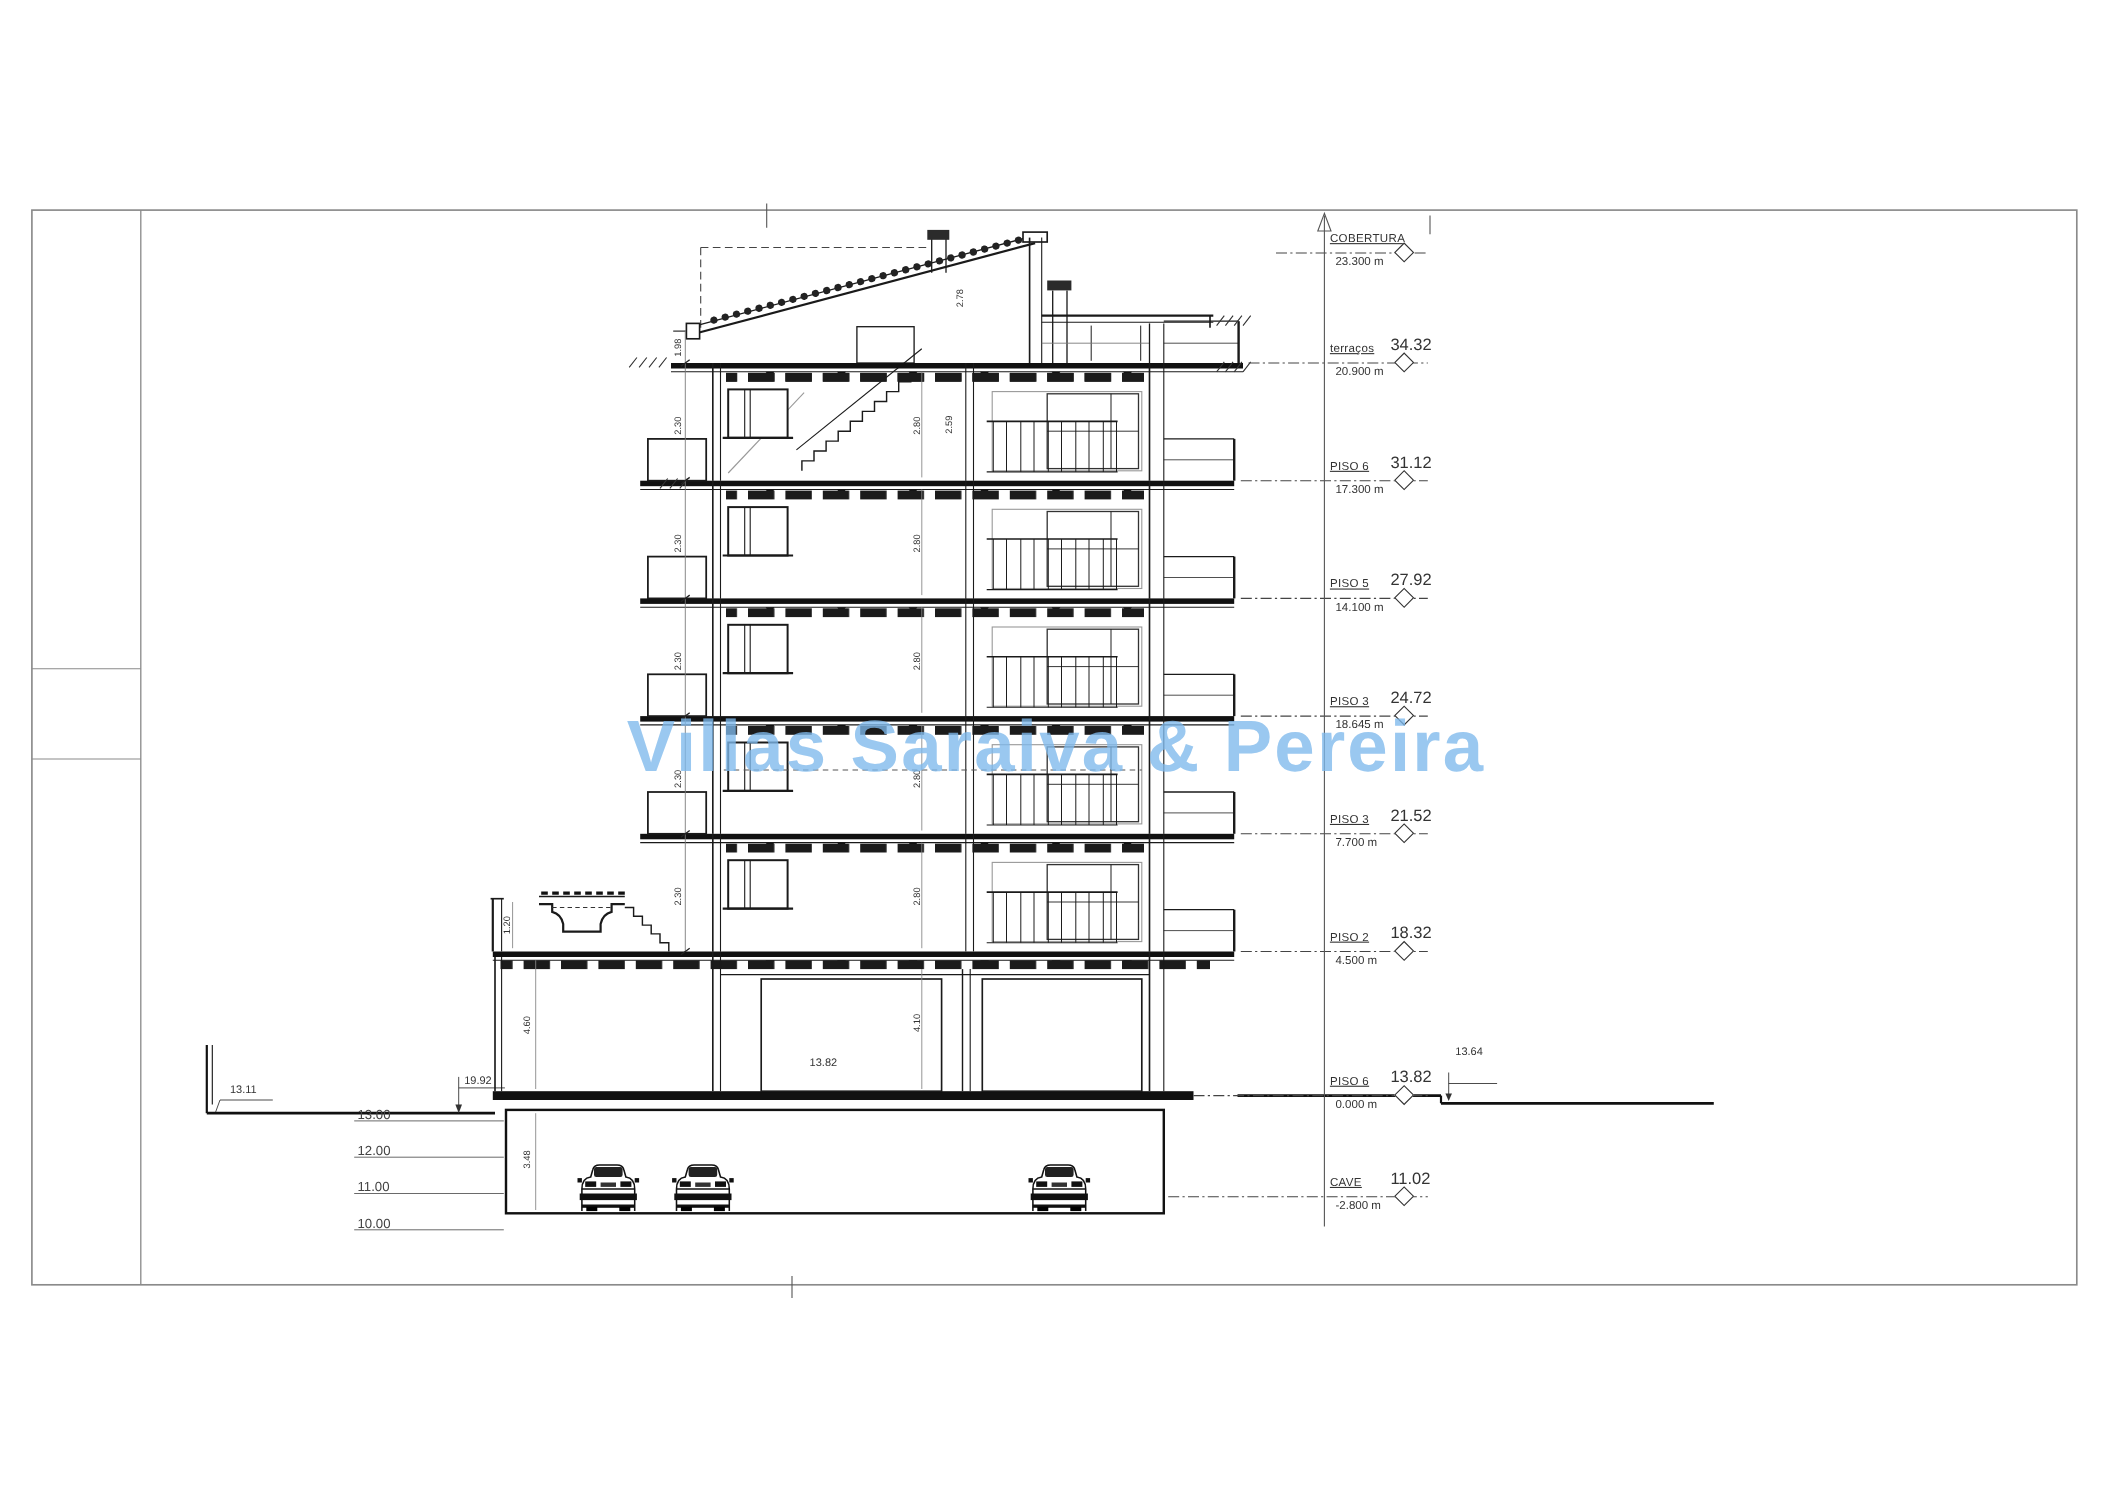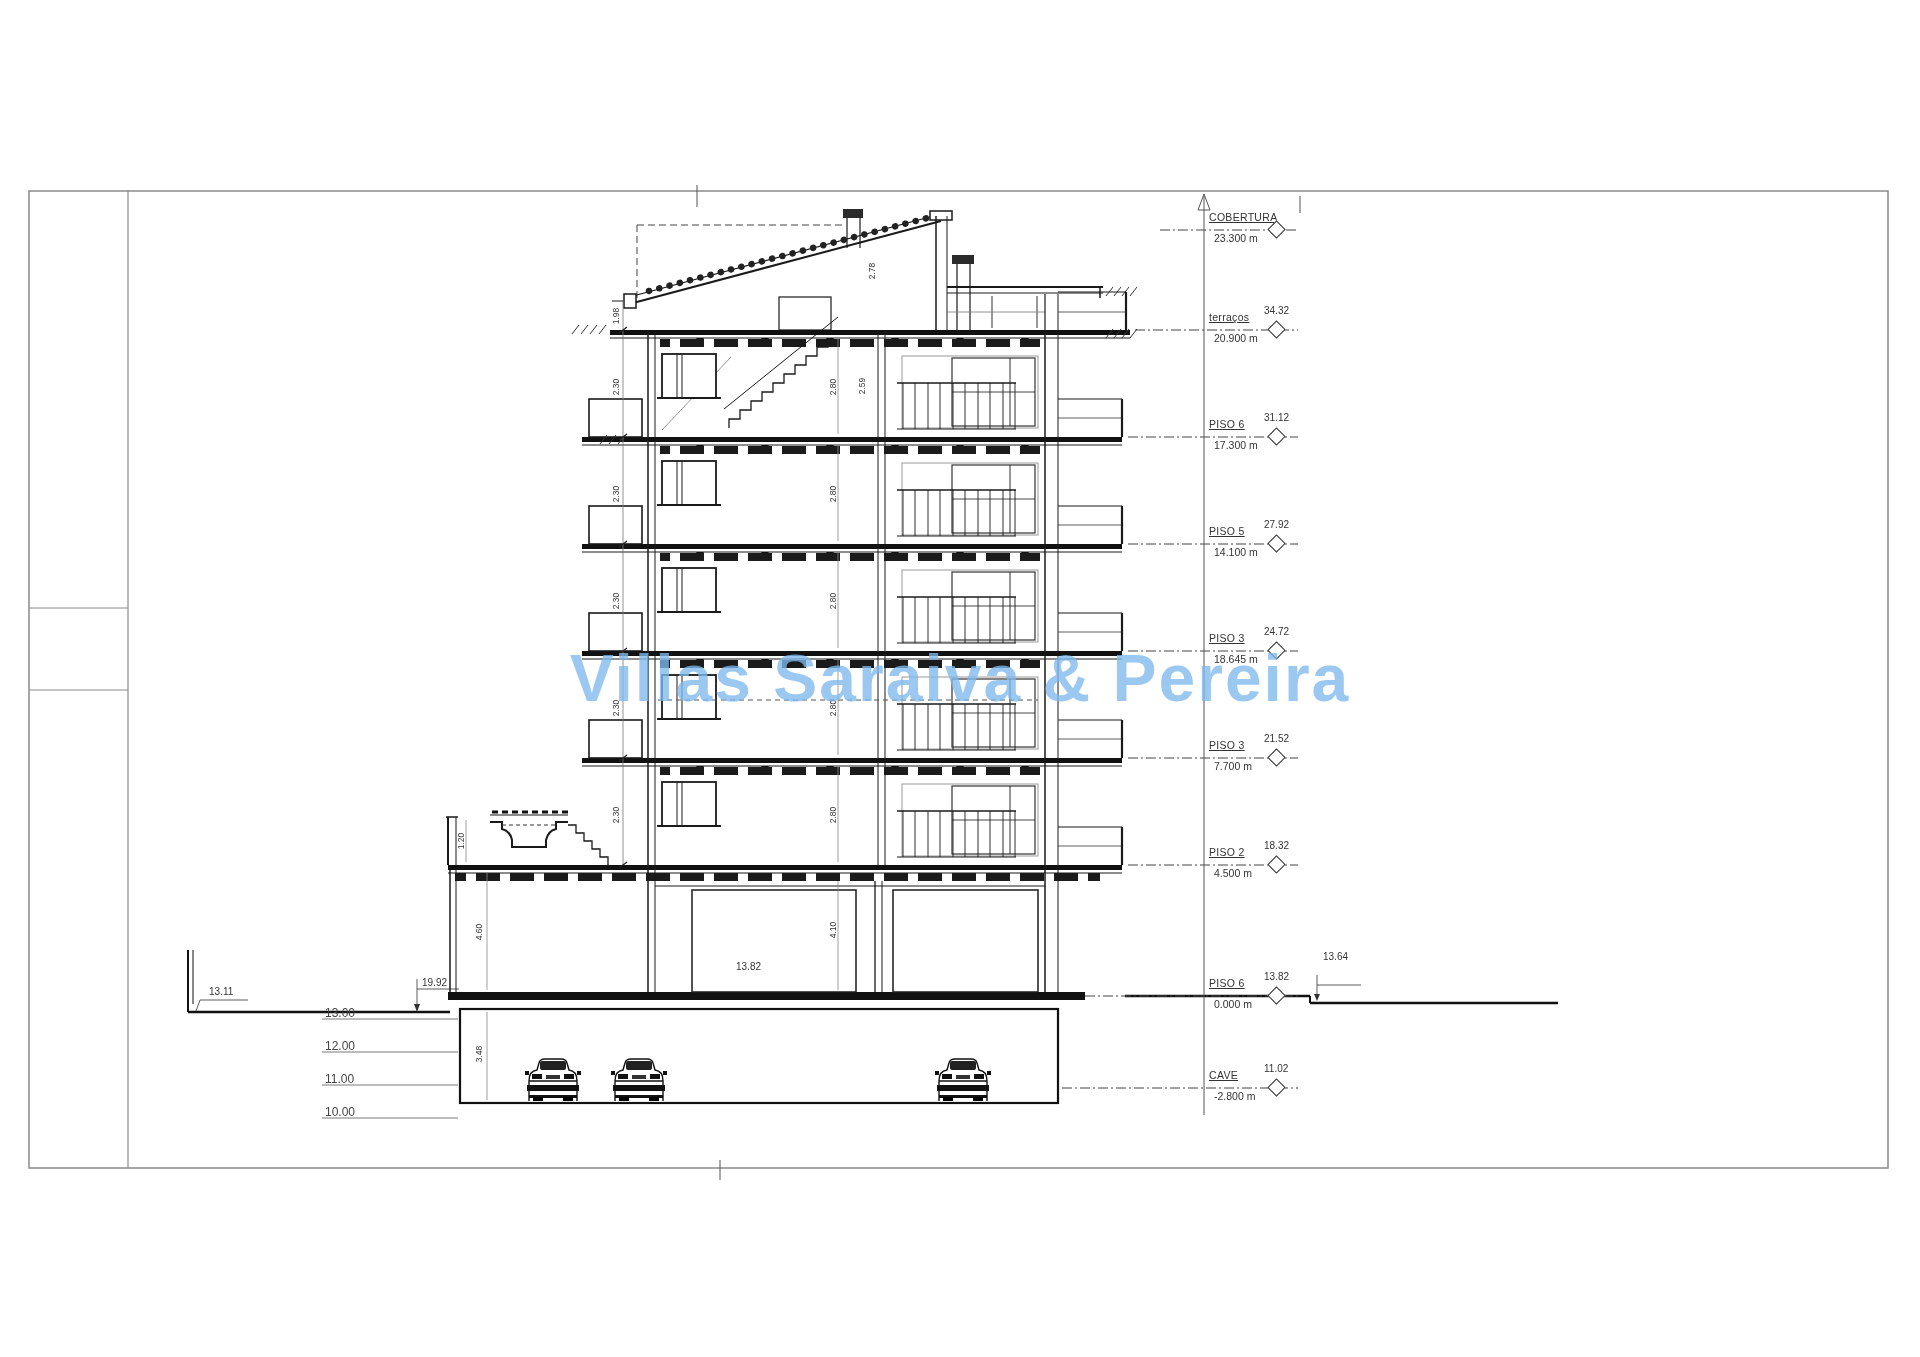--- a/index.html
+++ b/index.html
@@ -2,21 +2,21 @@
 <html><head>
 <meta charset="utf-8">
 <style>
   html,body{margin:0;padding:0;background:#fff;}
   #sheet{position:relative;width:1920px;height:1357px;background:#fff;overflow:hidden;
          font-family:"Liberation Sans",sans-serif;color:#2a2a2a;}
   #linework{position:absolute;left:0;top:0;}
   .level-marker{position:absolute;left:1206px;width:180px;height:46px;font-size:10.5px;color:#333;}
   .lvl-label{position:absolute;left:3px;top:3px;white-space:nowrap;letter-spacing:.3px;text-decoration:underline;}
   .lvl-elev{position:absolute;left:8px;top:24px;white-space:nowrap;}
-  .lvl-abs{position:absolute;left:58px;top:-3px;font-size:10px;}
+  .lvl-abs{position:absolute;left:58px;top:-3px;font-size:15px;}
   .lvl-diamond{position:absolute;left:64px;top:15px;width:11px;height:11px;border:1.2px solid #333;
                background:#fff;transform:rotate(45deg);}
   .gmark{position:absolute;font-size:10px;color:#333;white-space:nowrap;}
   .eref{position:absolute;font-size:12px;color:#444;white-space:nowrap;}
   .dim{position:absolute;font-size:8.5px;color:#333;white-space:nowrap;
        transform:translate(-50%,-50%) rotate(-90deg);}
   #watermark{position:absolute;left:380px;top:640px;width:1160px;text-align:center;
              font-size:66px;font-weight:700;letter-spacing:2px;white-space:nowrap;
              color:rgba(125,185,236,0.78);}
 </style>

